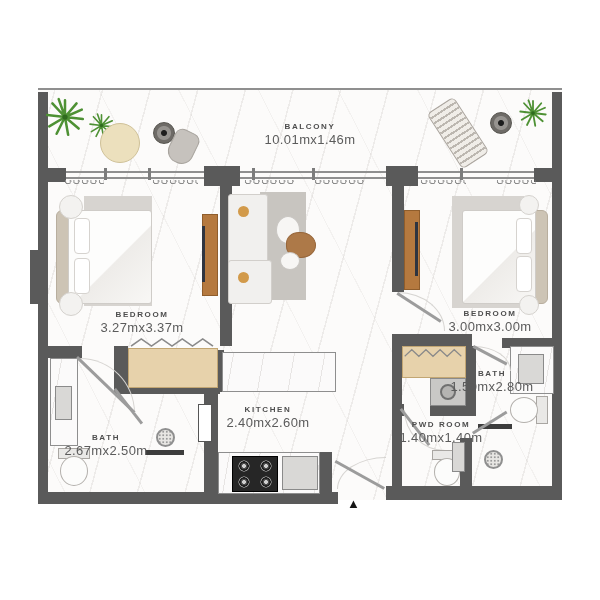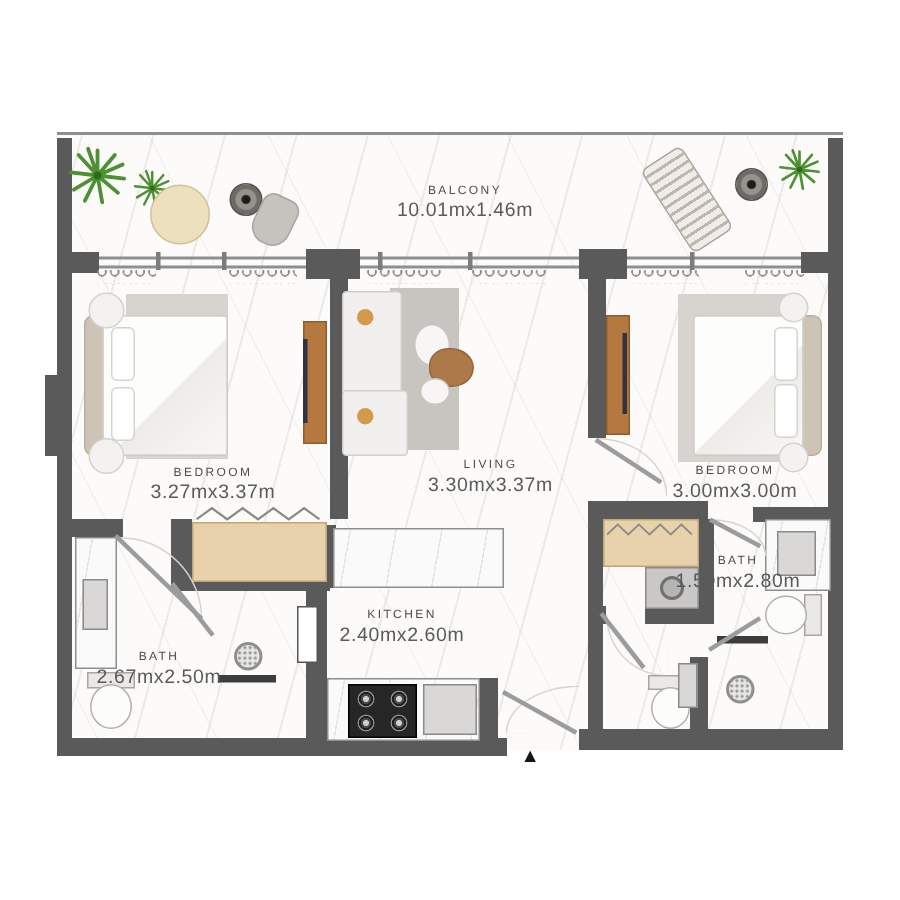--- a/index.html
+++ b/index.html
@@ -7,21 +7,21 @@
         font-family:"Liberation Sans",sans-serif;}
   .abs{position:absolute;}
   .marble{position:absolute;background-color:#fcfbfa;background-image:
     repeating-linear-gradient(105deg, rgba(190,185,180,0) 0 16px, rgba(186,180,176,.22) 16px 17.5px, rgba(190,185,180,0) 17.5px 46px),
     repeating-linear-gradient(63deg, rgba(200,196,192,0) 0 27px, rgba(196,191,187,.16) 27px 28px, rgba(200,196,192,0) 28px 71px);}
   .wall{position:absolute;background:#5a5a5a;}
   .gline{position:absolute;height:2px;background:#8f8f8f;}
   .tick{position:absolute;width:3px;height:12px;background:#7c7c7c;}
   .curtain{position:absolute;height:9px;background-image:radial-gradient(circle 3.2px at 4px 1.2px, rgba(0,0,0,0) 2px, #8a8a8a 2.2px 3px, rgba(0,0,0,0) 3.3px);background-size:8.5px 9px;background-repeat:repeat-x;}
   .lbl{position:absolute;width:120px;text-align:center;color:#4e4e4e;}
-  .lbl .nm{font-size:8px;font-weight:400;letter-spacing:1.6px;}
+  .lbl .nm{font-size:8px;font-weight:700;letter-spacing:1.6px;}
   .lbl .dm{font-size:13px;letter-spacing:.4px;color:#5b5b5b;margin-top:1px;}
   .rug{position:absolute;background:#d7d4d0;}
   .rug2{position:absolute;background:#c8c5c0;}
   .mat{position:absolute;background:linear-gradient(135deg,#fdfdfc 55%,#eeece9 56%,#f8f7f5);border:1px solid #cfccc8;border-radius:3px;}
   .pil{position:absolute;background:#ffffff;border:1px solid #d6d3cf;border-radius:4px;}
   .hb{position:absolute;background:#cdc4b5;border:1px solid #b8ae9e;}
   .pouf{position:absolute;background:#f3f2f0;border:1px solid #d5d2ce;border-radius:50%;}
   .console{position:absolute;background:#b5793f;border:1px solid #8f5d2c;}
   .tv{position:absolute;background:#2e3440;}
   .sofa{position:absolute;background:#f1f0ee;border:1px solid #d2cfcb;border-radius:3px;}
@@ -210,34 +210,34 @@
     </svg>
 
   <div class="lbl" style="left:250px;top:122px">
     <div class="nm">BALCONY</div>
     <div class="dm">10.01mx1.46m</div>
   </div>
   <div class="lbl" style="left:82px;top:310px">
     <div class="nm">BEDROOM</div>
     <div class="dm">3.27mx3.37m</div>
   </div>
-  <div class="lbl" style="left:267px;top:305px">
-    <div class="nm">LIVING</div>
-    <div class="dm">3.30mx3.37m</div>
-  </div>
   <div class="lbl" style="left:430px;top:309px">
     <div class="nm">BEDROOM</div>
     <div class="dm">3.00mx3.00m</div>
   </div>
   <div class="lbl" style="left:208px;top:405px">
     <div class="nm">KITCHEN</div>
     <div class="dm">2.40mx2.60m</div>
   </div>
   <div class="lbl" style="left:46px;top:433px">
     <div class="nm">BATH</div>
     <div class="dm">2.67mx2.50m</div>
   </div>
   <div class="lbl" style="left:432px;top:369px">
     <div class="nm">BATH</div>
     <div class="dm">1.50mx2.80m</div>
   </div>
+  <div class="lbl" style="left:381px;top:420px">
+    <div class="nm">PWD ROOM</div>
+    <div class="dm">1.40mx1.40m</div>
+  </div>
 
 </div>
 
 </body></html>

